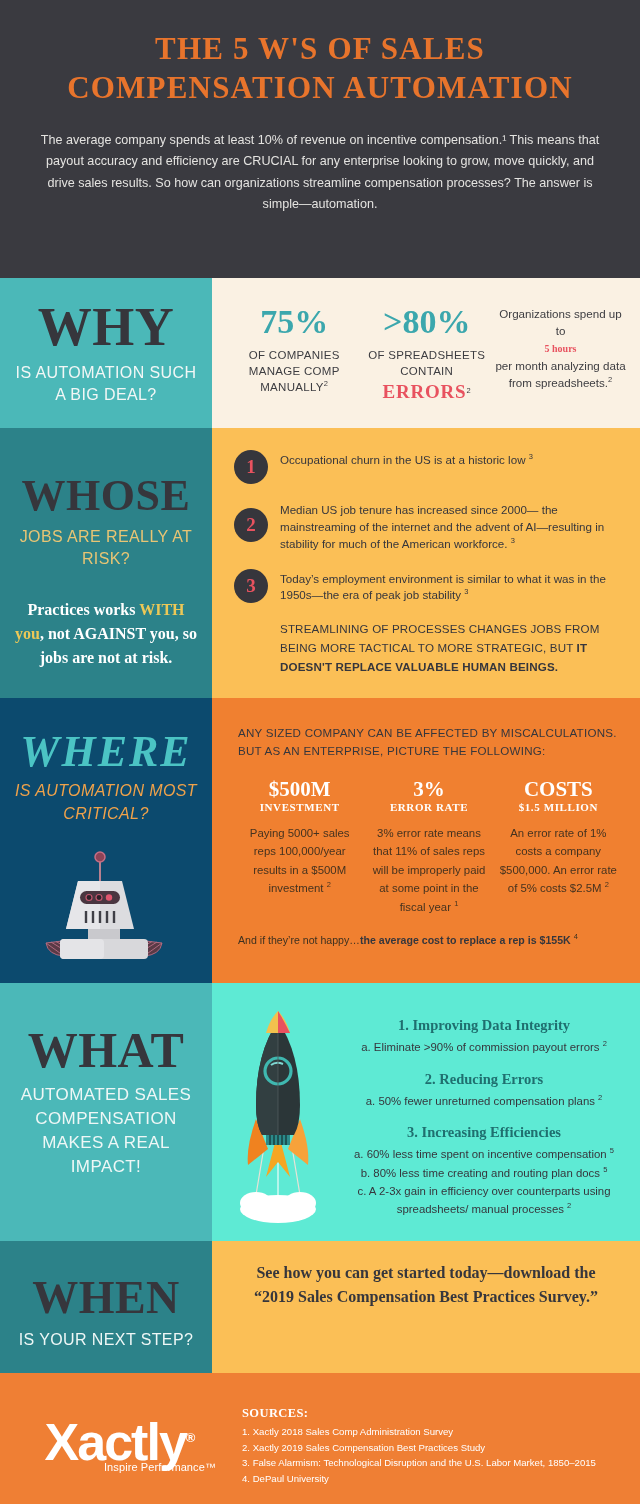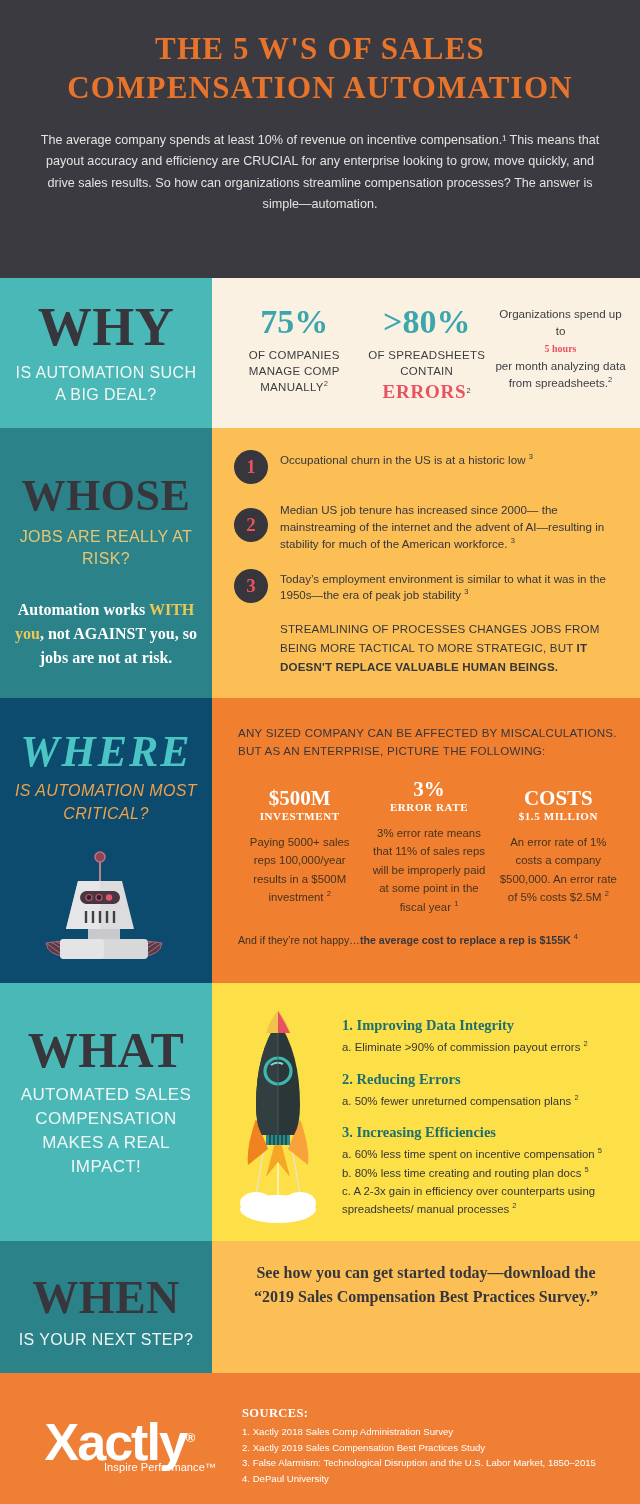--- a/index.html
+++ b/index.html
@@ -160,21 +160,21 @@
   .sec-where .left-col { background: #0c4a6e; padding-top: 32px; font-style: italic; }
   .sec-where .big-w { color: #4bc4c4; font-size: 44px; letter-spacing: 2px; }
   .sec-where .sub-w { color: #f0a24a; margin-top: 6px; }
   .sec-where .right-col { background: #f08030; padding: 26px 20px 16px 26px; }
   .where-intro {
     font-size: 11.6px;
     color: #36363c;
     line-height: 1.52;
     letter-spacing: 0.25px;
   }
-  .where-cols { display: flex; margin-top: 18px; gap: 6px; align-items: center; }
+  .where-cols { display: flex; margin-top: 18px; gap: 6px; }
   .where-col { flex: 1; text-align: center; }
   .where-head {
     font-family: "Liberation Serif", serif;
     font-weight: bold;
     font-size: 21px;
     color: #ffffff;
     line-height: 1.05;
   }
   .where-sub {
     font-family: "Liberation Serif", serif;
@@ -199,23 +199,24 @@
   .where-note b { font-weight: bold; color: #36363c; }
 
   
   .robot-wrap { margin-top: 26px; display: flex; justify-content: center; }
 
   
   .sec-what .left-col { background: #4bb8b8; padding-top: 42px; }
   .sec-what .big-w { color: #36363c; font-size: 50px; }
   .sec-what .sub-w { color: #eef7f6; font-size: 17px; line-height: 1.42; }
   .sec-what .right-col {
-    background: #fde047;
+    background: #5eead4;
     display: flex;
     padding: 18px 14px 18px 8px;
+    text-align: center;
   }
   .rocket-wrap { flex: 0 0 116px; display: flex; align-items: flex-start; justify-content: center; padding-top: 6px; }
   .what-list { flex: 1; padding-top: 16px; padding-left: 6px; }
   .what-h {
     font-family: "Liberation Serif", serif;
     font-weight: bold;
     font-size: 14.5px;
     color: #1f6f6f;
     margin-bottom: 4px;
   }
@@ -330,21 +331,21 @@
         <span>per month analyzing data from spreadsheets.</span><sup>2</sup>
       </div>
     </div>
   </div>
 
   <div class="section sec-whose">
     <div class="left-col">
       <div class="big-w">WHOSE</div>
       <div class="sub-w">JOBS ARE REALLY AT RISK?</div>
       <div class="whose-quote">
-        <span>Automation works</span>
+        <span>Practices works</span>
         <span class="hl">WITH you</span><span>, not AGAINST you, so jobs are not at risk.</span>
       </div>
     </div>
     <div class="right-col">
       <div class="whose-item">
         <div class="badge">1</div>
         <div class="whose-text"><span>Occupational churn in the US is at a historic low </span><sup>3</sup></div>
       </div>
       <div class="whose-item tall">
         <div class="badge">2</div>

